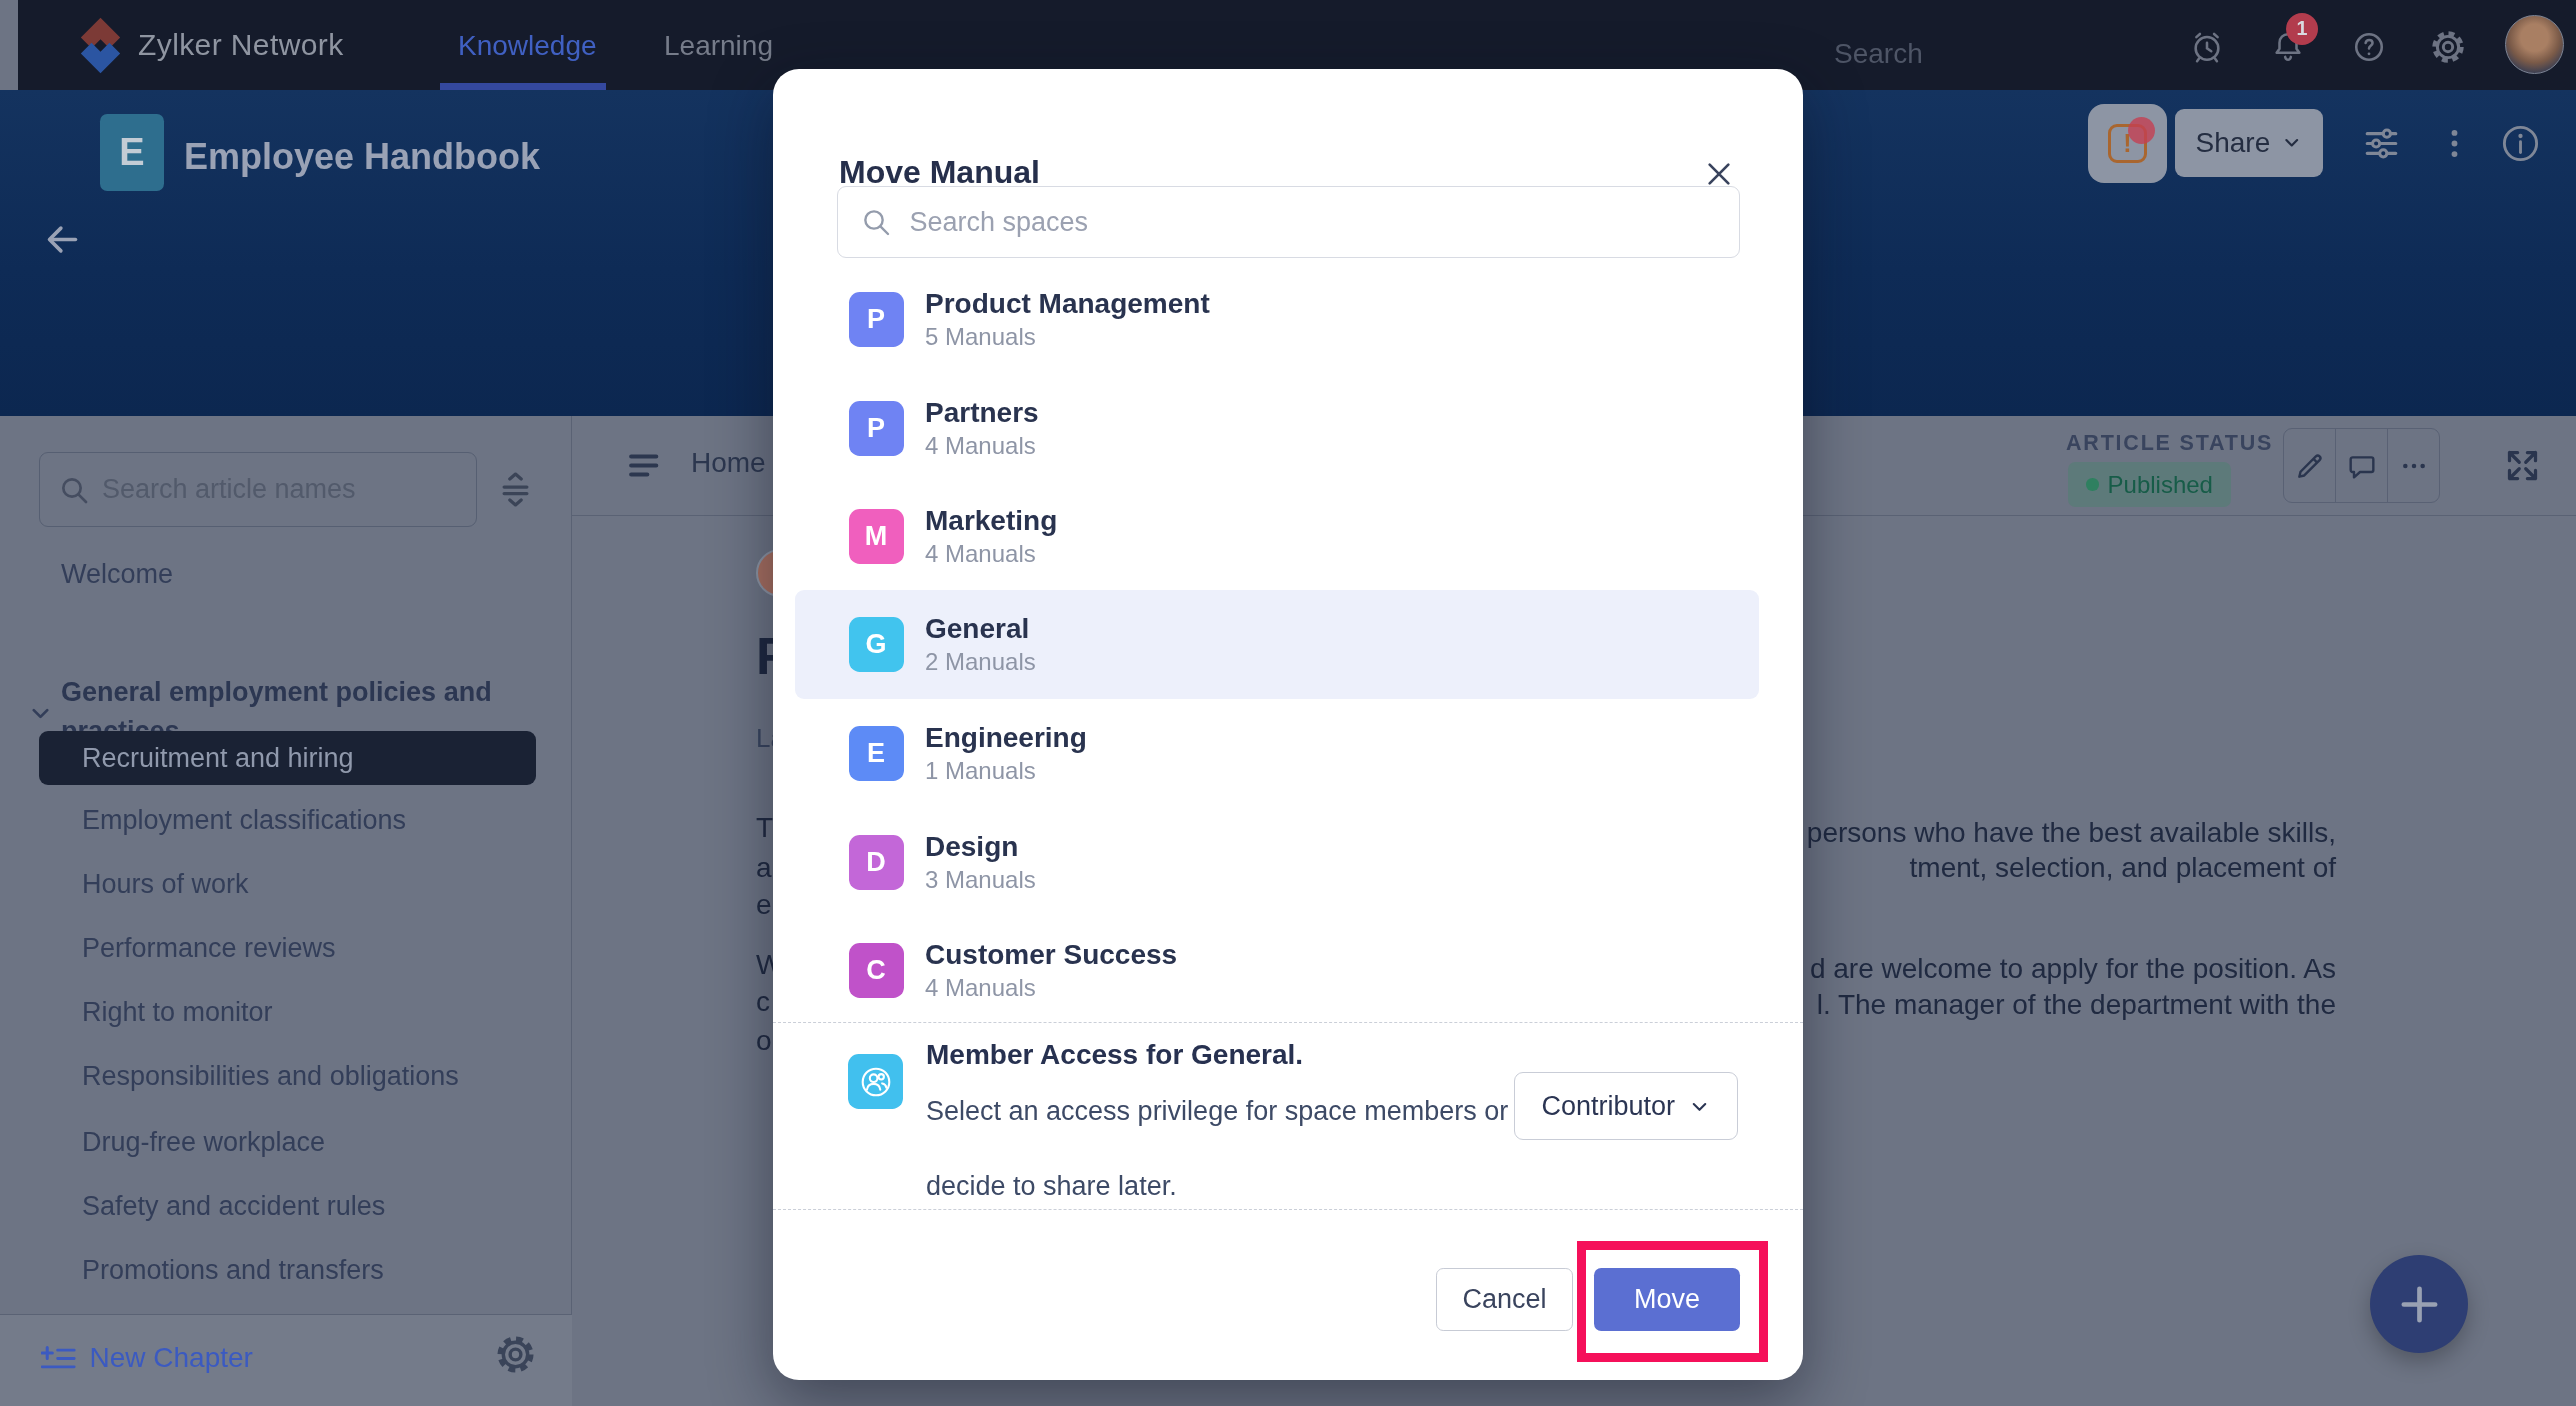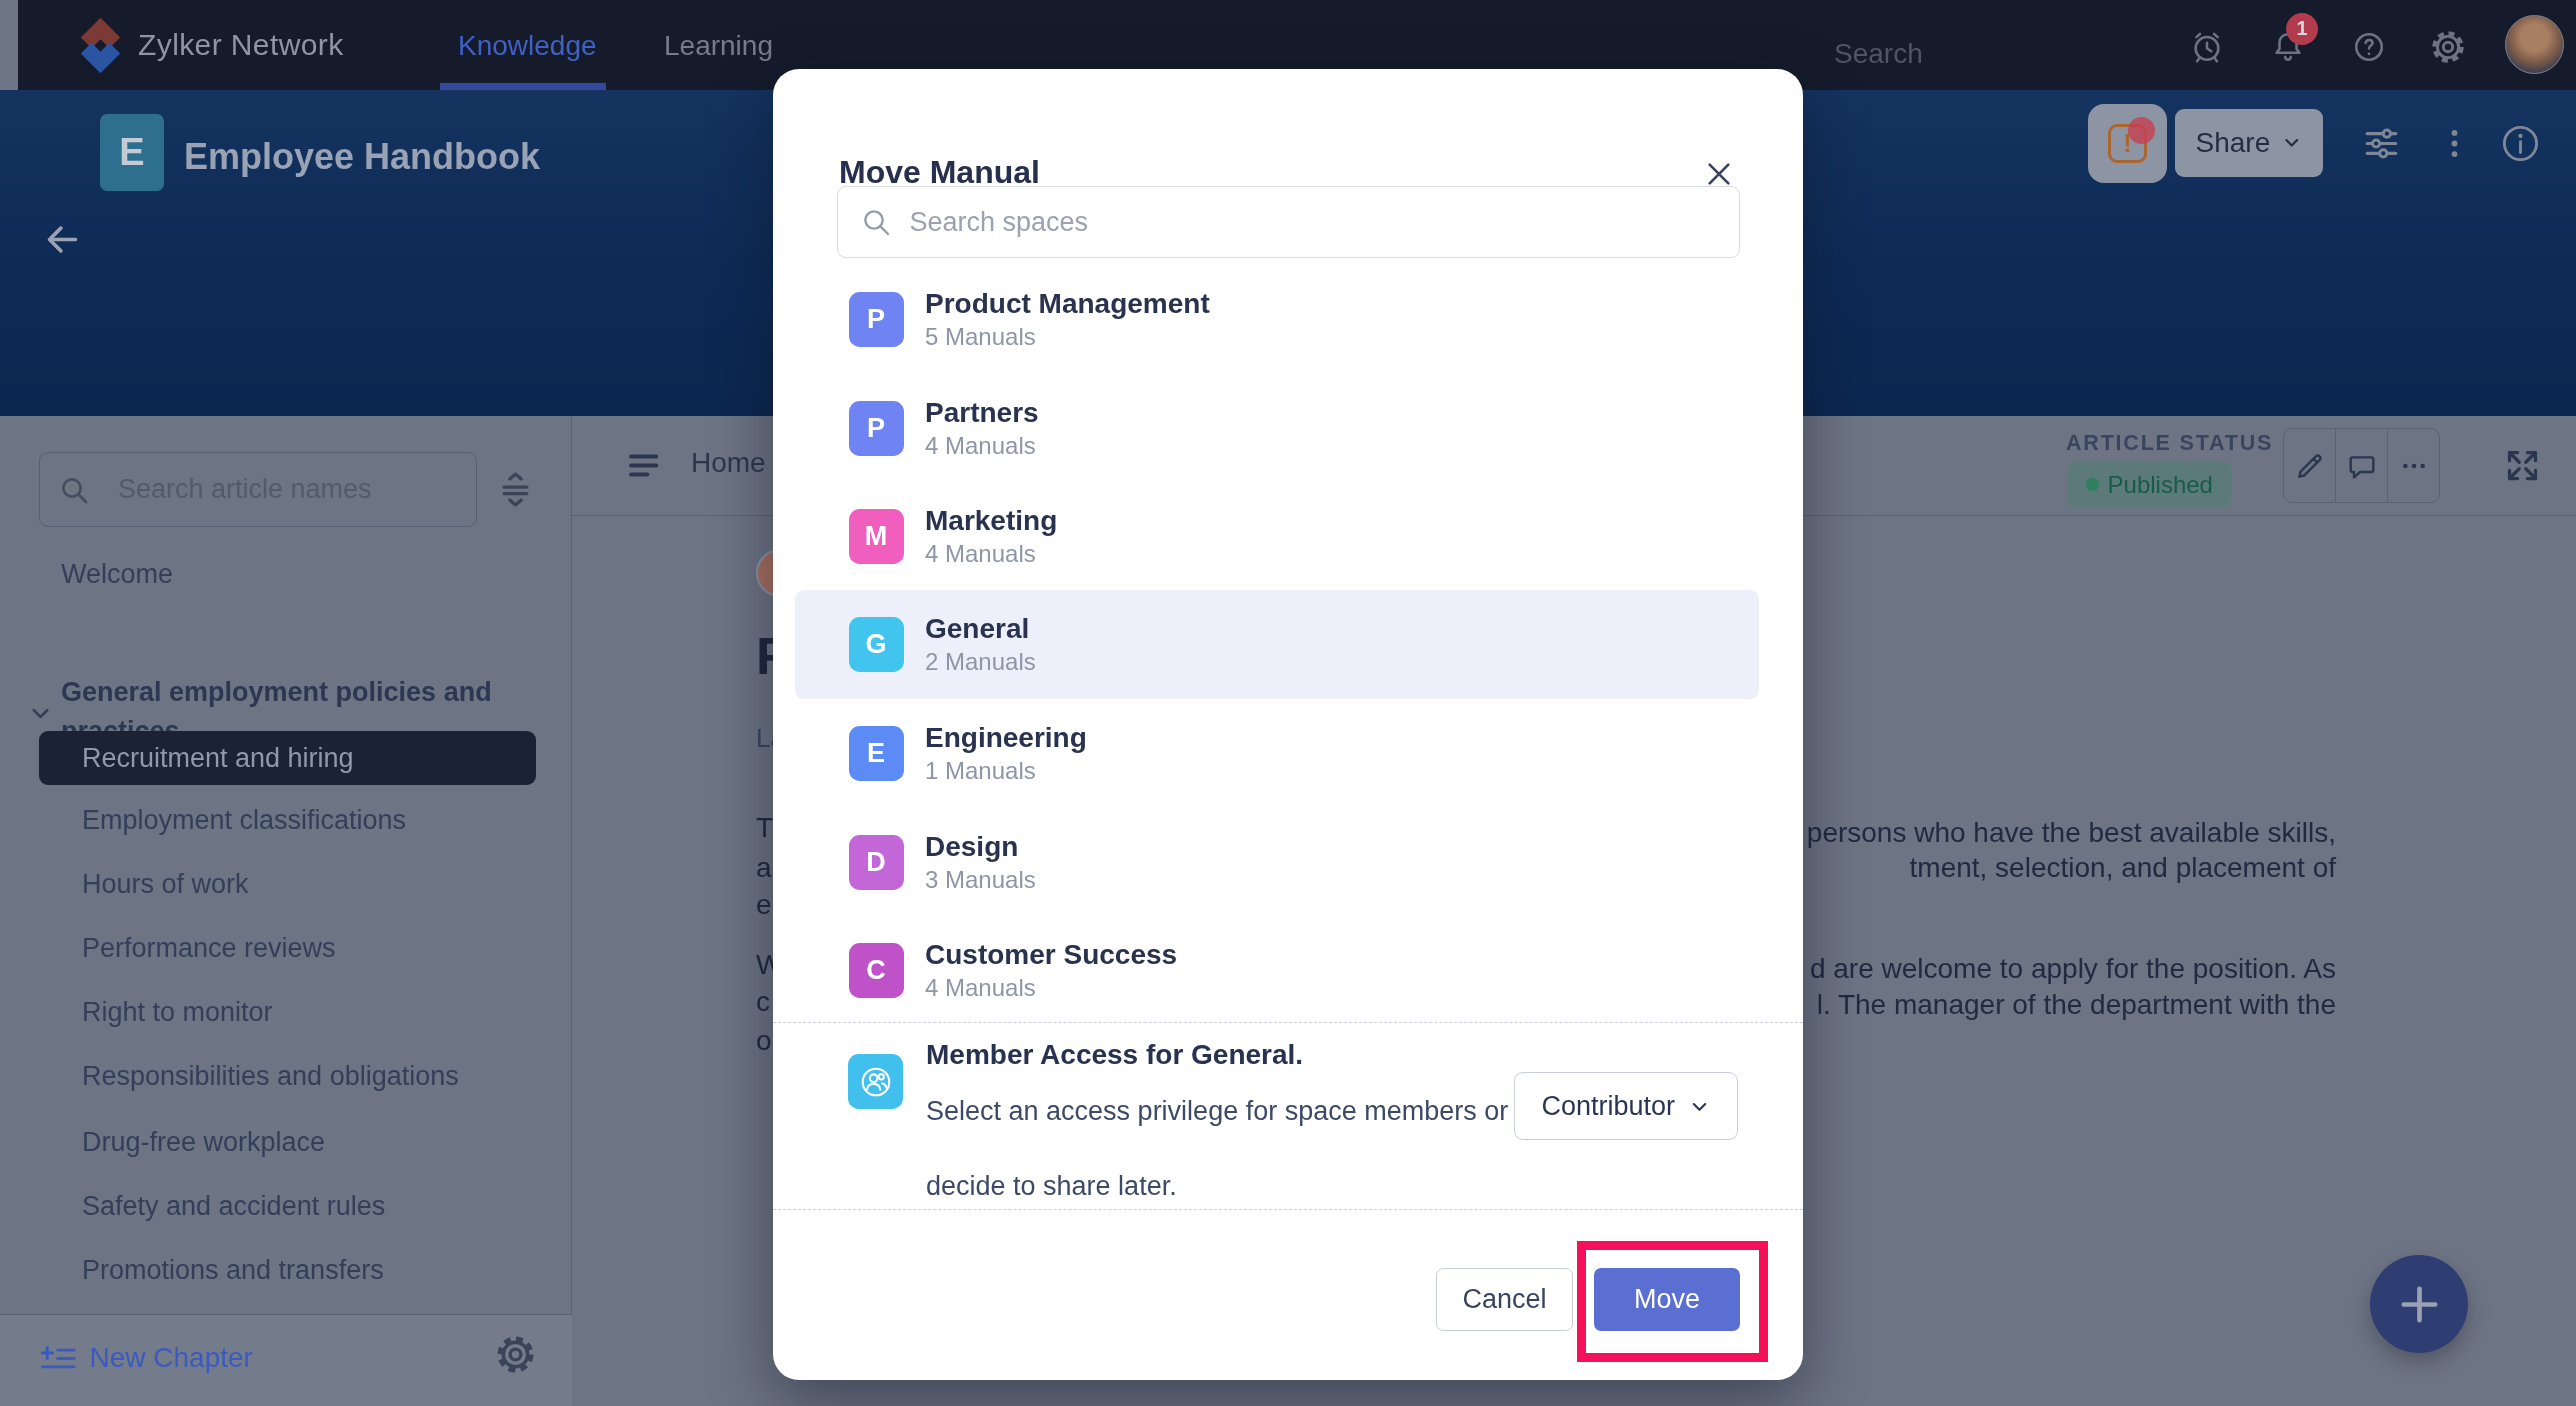--- a/index.html
+++ b/index.html
@@ -23,21 +23,21 @@
   .banner { position:absolute; left:0; top:90px; width:2576px; height:326px; background:linear-gradient(180deg,#14335f 0%, #0e2b56 55%, #0c2750 100%); z-index:1; }
   .manual-icon { position:absolute; left:100px; top:24px; width:64px; height:77px; border-radius:7.2px; background:#2e6e8e; color:#c3ccd5; font-size:38px; font-weight:700; display:flex; align-items:center; justify-content:center; }
   .banner-title { position:absolute; left:184px; top:46px; font-size:36px; font-weight:600; color:#9aa2b5; }
   .pill-btn { position:absolute; background:#8d95a4; border-radius:9px; display:flex; align-items:center; justify-content:center; color:#242d41; cursor:pointer; }
   .excl-glyph { position:relative; width:39px; height:39px; border:3.6px solid #a9662f; border-radius:9px; color:#a9662f; font-size:25px; font-weight:700; display:flex; align-items:center; justify-content:center; }
   .excl-dot { position:absolute; right:-10.7px; top:-10.7px; width:27px; height:27px; border-radius:50%; background:rgba(196,64,82,.8); }
   .banner-ico { position:absolute; color:#7f8797; cursor:pointer; }
 
   
   .sidebar { position:absolute; left:0; top:416px; width:572px; height:990px; background:#6d7484; border-right:0.9px solid #5a6274; z-index:1; }
-  .sb-search { position:absolute; left:39px; top:36px; width:438px; height:75px; border:1.8px solid #565f72; border-radius:9px; display:flex; align-items:center; gap:28px; padding:0 18px; color:#454d60; }
+  .sb-search { position:absolute; left:39px; top:36px; width:438px; height:75px; border:1.8px solid #565f72; border-radius:9px; display:flex; align-items:center; gap:12px; padding:0 18px; color:#454d60; }
   .sb-search-ph { font-size:27px; color:#525a6b; }
   .sb-item { position:absolute; left:82px; font-size:27px; color:#333e59; cursor:pointer; white-space:nowrap; }
   .sb-chapter { left:61px; }
   .sb-chapter-bold { left:61px; font-weight:700; color:#2c3752; width:447px; white-space:normal; line-height:39px; }
   .sb-pill { position:absolute; left:39px; top:731px; width:497px; height:54px; background:#1a2234; border-radius:9px; display:flex; align-items:center; padding-left:43px; font-size:27px; color:#9099ac; cursor:pointer; }
   .sb-footer { position:absolute; left:0; bottom:0; width:572px; height:92px; background:#747b8a; border-top:0.9px solid #5a6274; }
   .new-chapter { position:absolute; left:41px; top:27px; display:flex; align-items:center; gap:12.5px; color:#3b5ac1; font-size:28px; cursor:pointer; }
 
   
   .content-head { position:absolute; left:572px; top:416px; width:2004px; height:100px; border-bottom:0.9px solid #5a6274; z-index:1; }

